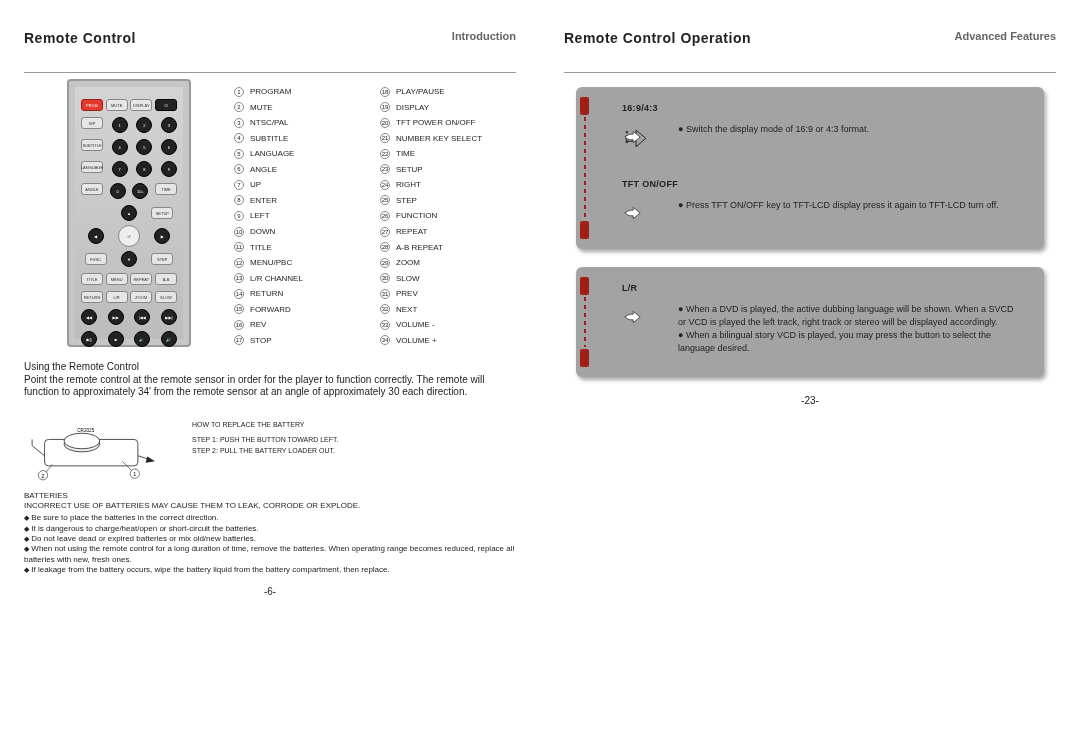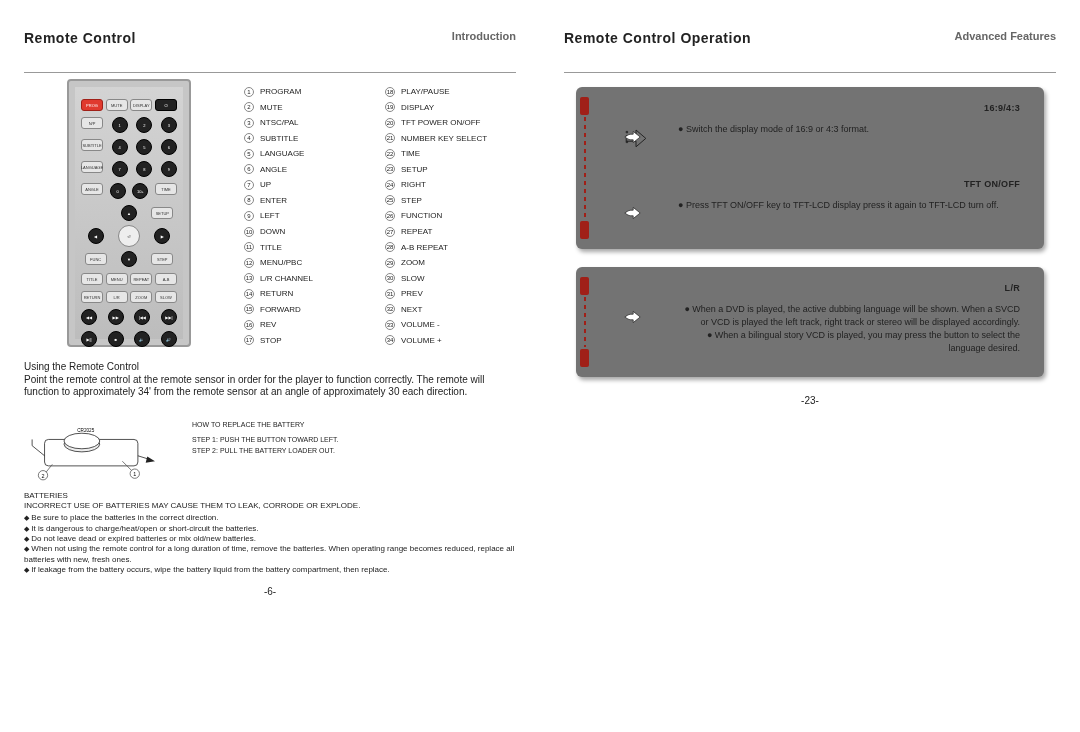--- a/index.html
+++ b/index.html
@@ -20,21 +20,21 @@
   }
   .page-left { left: 0; }
   .page-right { left: 540px; }
   .header { position: relative; height: 20px; margin-bottom: 8px; }
   .title { font-weight: bold; font-size: 14px; letter-spacing: .5px; position: absolute; left: 0; top: 0; }
   .tag { position: absolute; right: 0; top: 0; font-weight: bold; font-size: 11px; color: #666; }
   .rule { border-top: 1px solid #999; margin-top: 22px; }
   .pagenum { text-align: center; font-size: 10px; margin-top: 10px; }
 
   
-  .upper { display: flex; gap: 10px; margin-top: 6px; }
+  .upper { display: flex; margin-top: 6px; }
   .remote-wrap { width: 210px; position: relative; display:flex; justify-content:center; }
   .remote {
     width: 124px; height: 268px;
     background: linear-gradient(#d4d4d4,#bcbcbc);
     border: 2px solid #999;
     border-radius: 4px;
     position: relative;
     box-shadow: inset 0 0 0 6px #c6c6c6;
     padding: 18px 12px 14px 12px;
   }
@@ -64,26 +64,25 @@
   .batt-text { font-size:7px; line-height:1.6; padding-top:6px; }
   .batt-text .bh { font-size:7px; display:block; margin-bottom:4px; }
 
   .batteries { font-size:8px; line-height:1.3; margin-top:8px; }
   .bullets { list-style:none; margin-top:2px; }
   .bullets li::before { content:"◆ "; font-size:7px; }
 
   
   .panel {
     position:relative;
-    background:#737373;
+    background:#a3a3a3;
     border-radius:6px;
     margin: 14px 12px 18px 12px;
     padding:16px 24px 22px 46px;
     box-shadow: 2px 3px 4px rgba(0,0,0,.35);
-    text-align: right;
   }
   .panel::before, .panel::after {
     content:""; position:absolute; left:4px; width:9px; height:18px;
     background:#a02018; border-radius:2px;
   }
   .panel::before { top:10px; }
   .panel::after { bottom:10px; }
   .panel .accent-line {
     position:absolute; left:8px; top:30px; bottom:30px; width:2px;
     background: repeating-linear-gradient(#a02018 0 4px, transparent 4px 8px);

